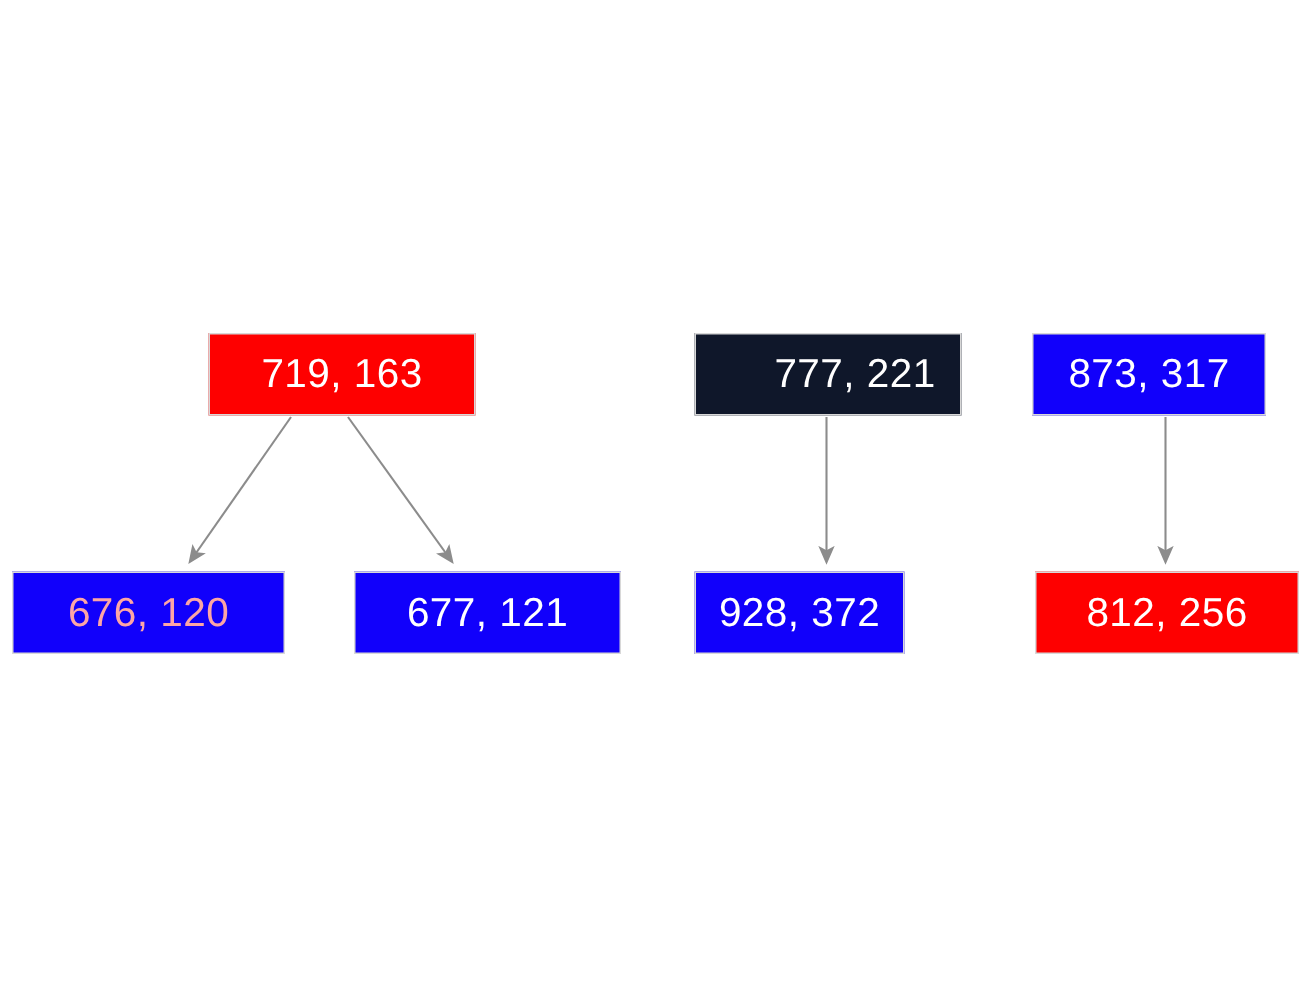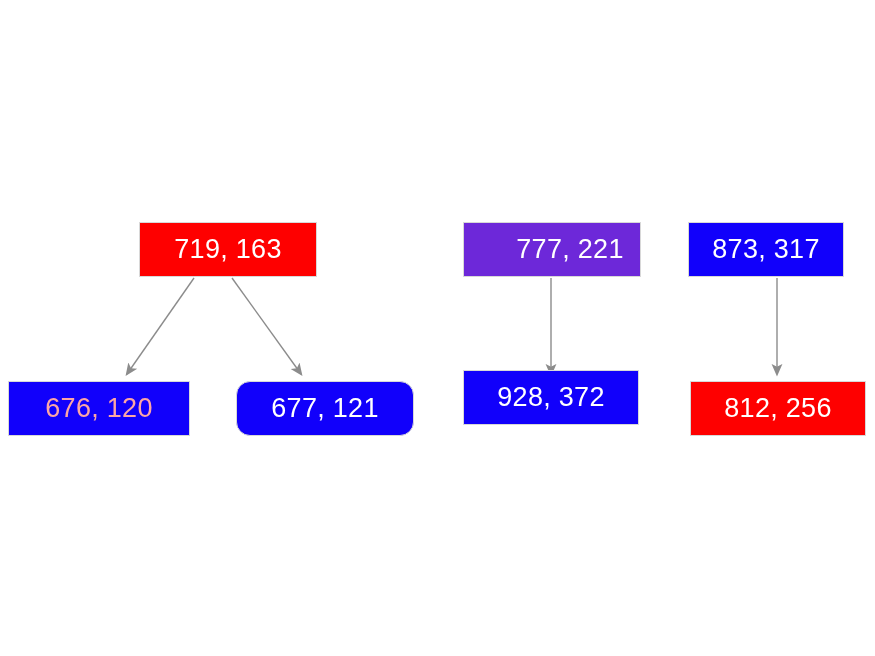--- a/index.html
+++ b/index.html
@@ -65,27 +65,27 @@
       </g>
   </svg>
 
   <div id="nodes">
       <div class="node" style="left: 123px; top: 222px; width: 178px; height: 55px; background: rgb(254, 0, 0); margin-left: 16px;">
         <span class="node-label" style="color: rgb(255, 255, 255);">719, 163</span>
       </div>
       <div class="node" style="left: 8px; top: 381px; width: 182px; height: 55px; background: rgb(17, 0, 251);">
         <span class="node-label" style="color: #fca5a5;">676, 120</span>
       </div>
-      <div class="node" style="left: 236px; top: 381px; width: 178px; height: 55px; background: rgb(17, 0, 251); border-radius: 14px;">
+      <div class="node" style="left: 236px; top: 381px; width: 178px; height: 55px; background: rgb(17, 0, 251);">
         <span class="node-label" style="color: rgb(255, 255, 255);">677, 121</span>
       </div>
-      <div class="node" style="left: 463px; top: 222px; width: 178px; height: 55px; background: #6d28d9; padding-left: 36px;">
+      <div class="node" style="left: 463px; top: 222px; width: 178px; height: 55px; background: #0f172a; padding-left: 36px;">
         <span class="node-label" style="color: rgb(255, 255, 255);">777, 221</span>
       </div>
-      <div class="node" style="left: 463px; top: 370px; width: 176px; height: 55px; background: rgb(17, 0, 251);">
+      <div class="node" style="left: 463px; top: 381px; width: 140px; height: 55px; background: rgb(17, 0, 251);">
         <span class="node-label" style="color: rgb(255, 255, 255);">928, 372</span>
       </div>
       <div class="node" style="left: 688px; top: 222px; width: 156px; height: 55px; background: rgb(17, 0, 251);">
         <span class="node-label" style="color: rgb(255, 255, 255);">873, 317</span>
       </div>
       <div class="node" style="left: 690px; top: 381px; width: 176px; height: 55px; background: rgb(254, 0, 0);">
         <span class="node-label" style="color: rgb(255, 255, 255);">812, 256</span>
       </div>
     </div>
 

